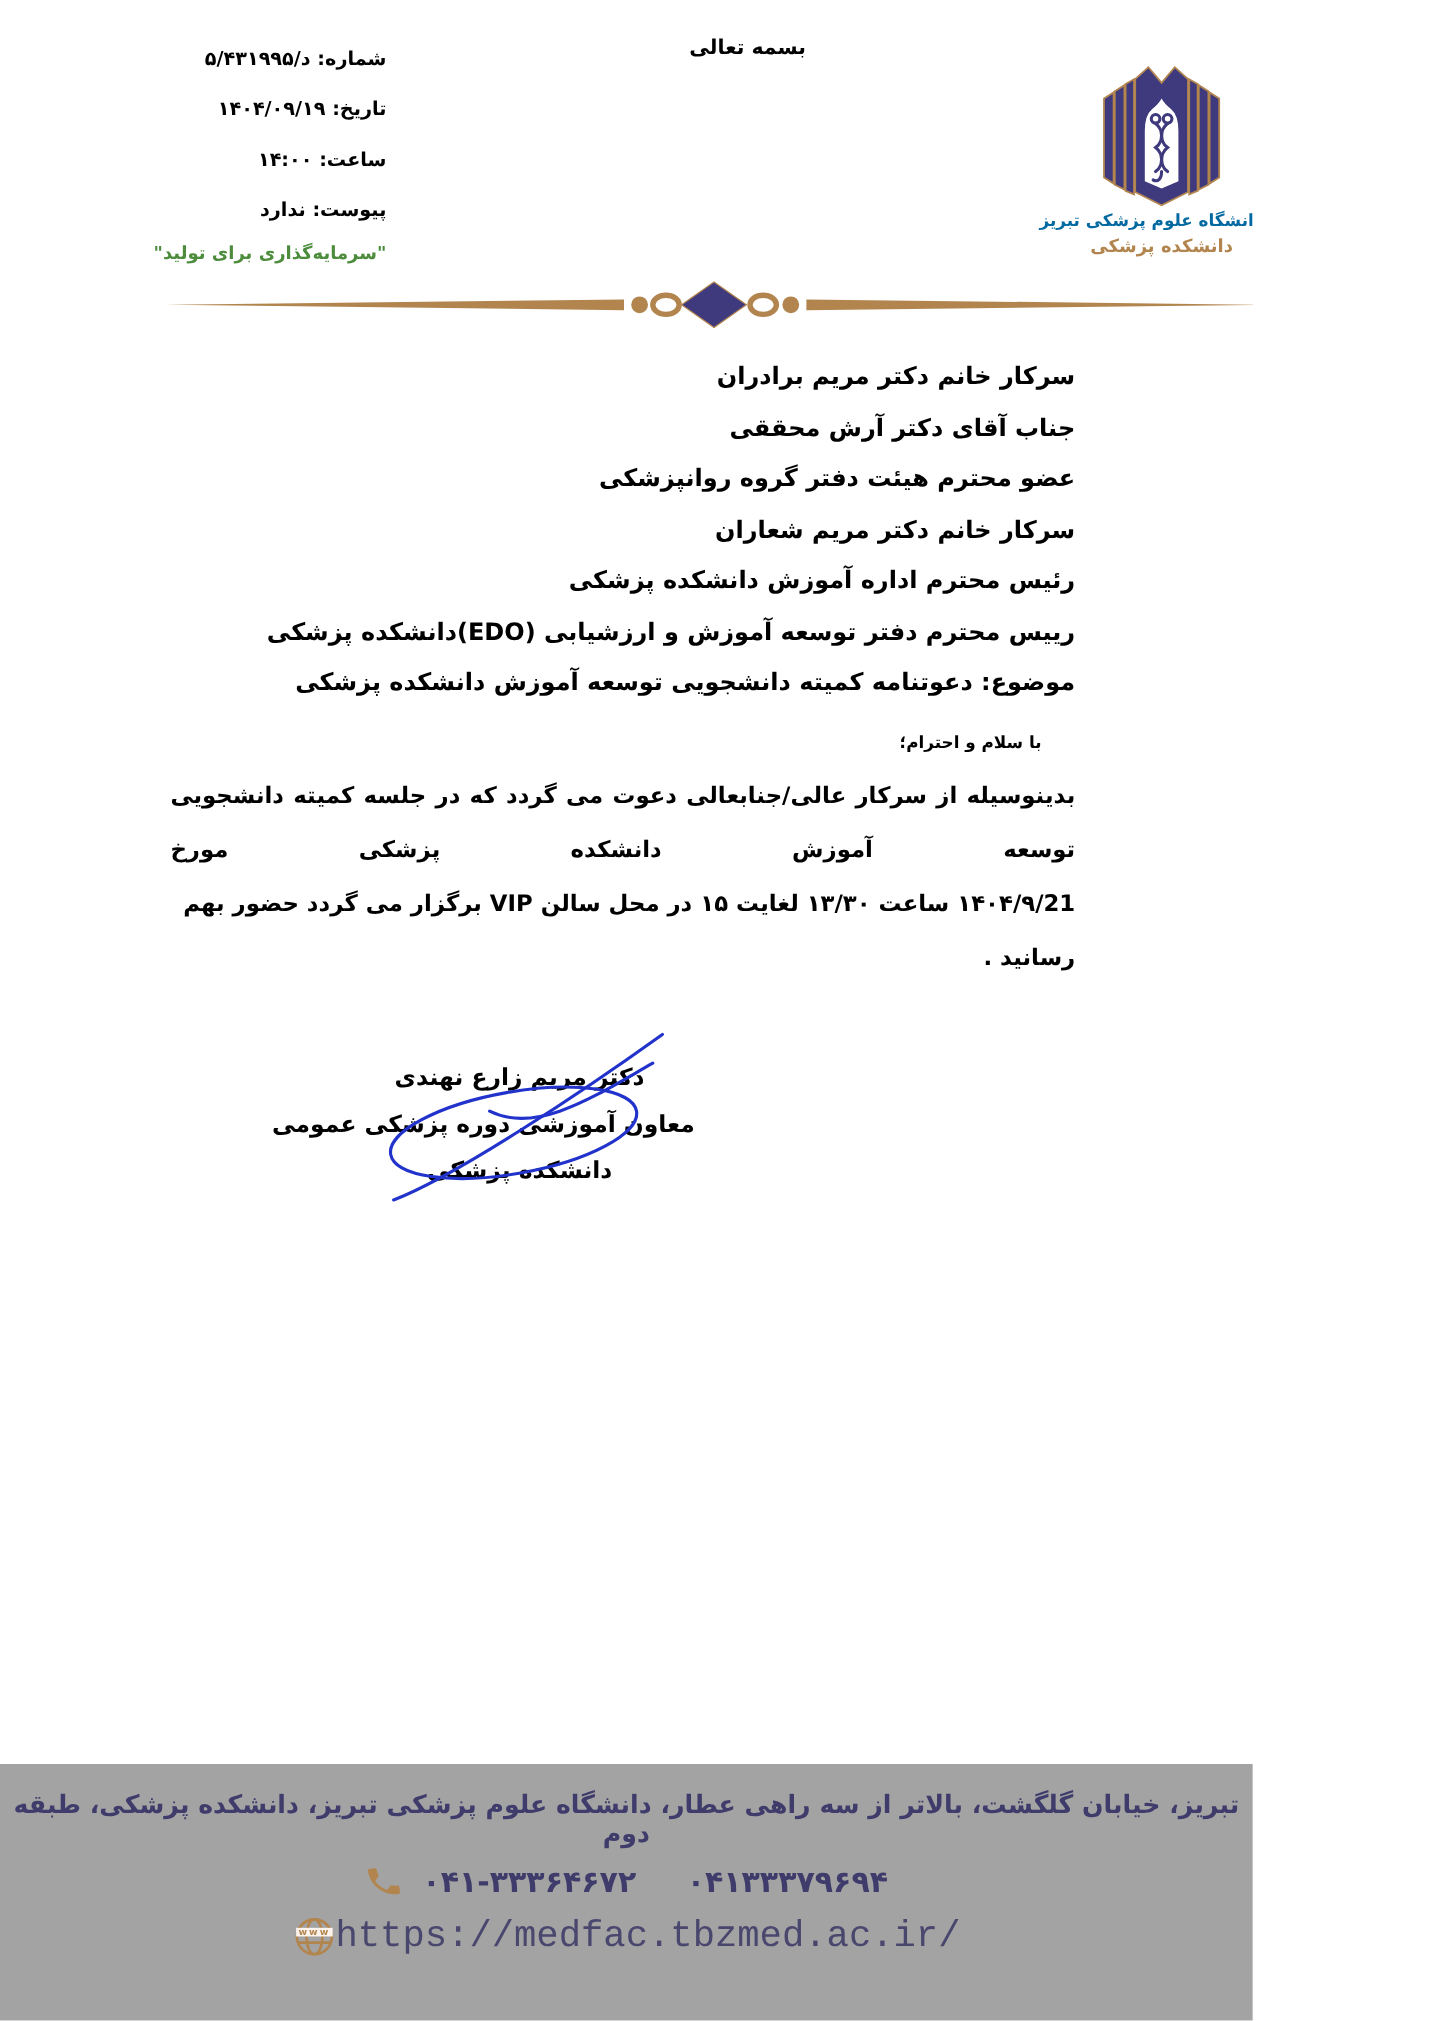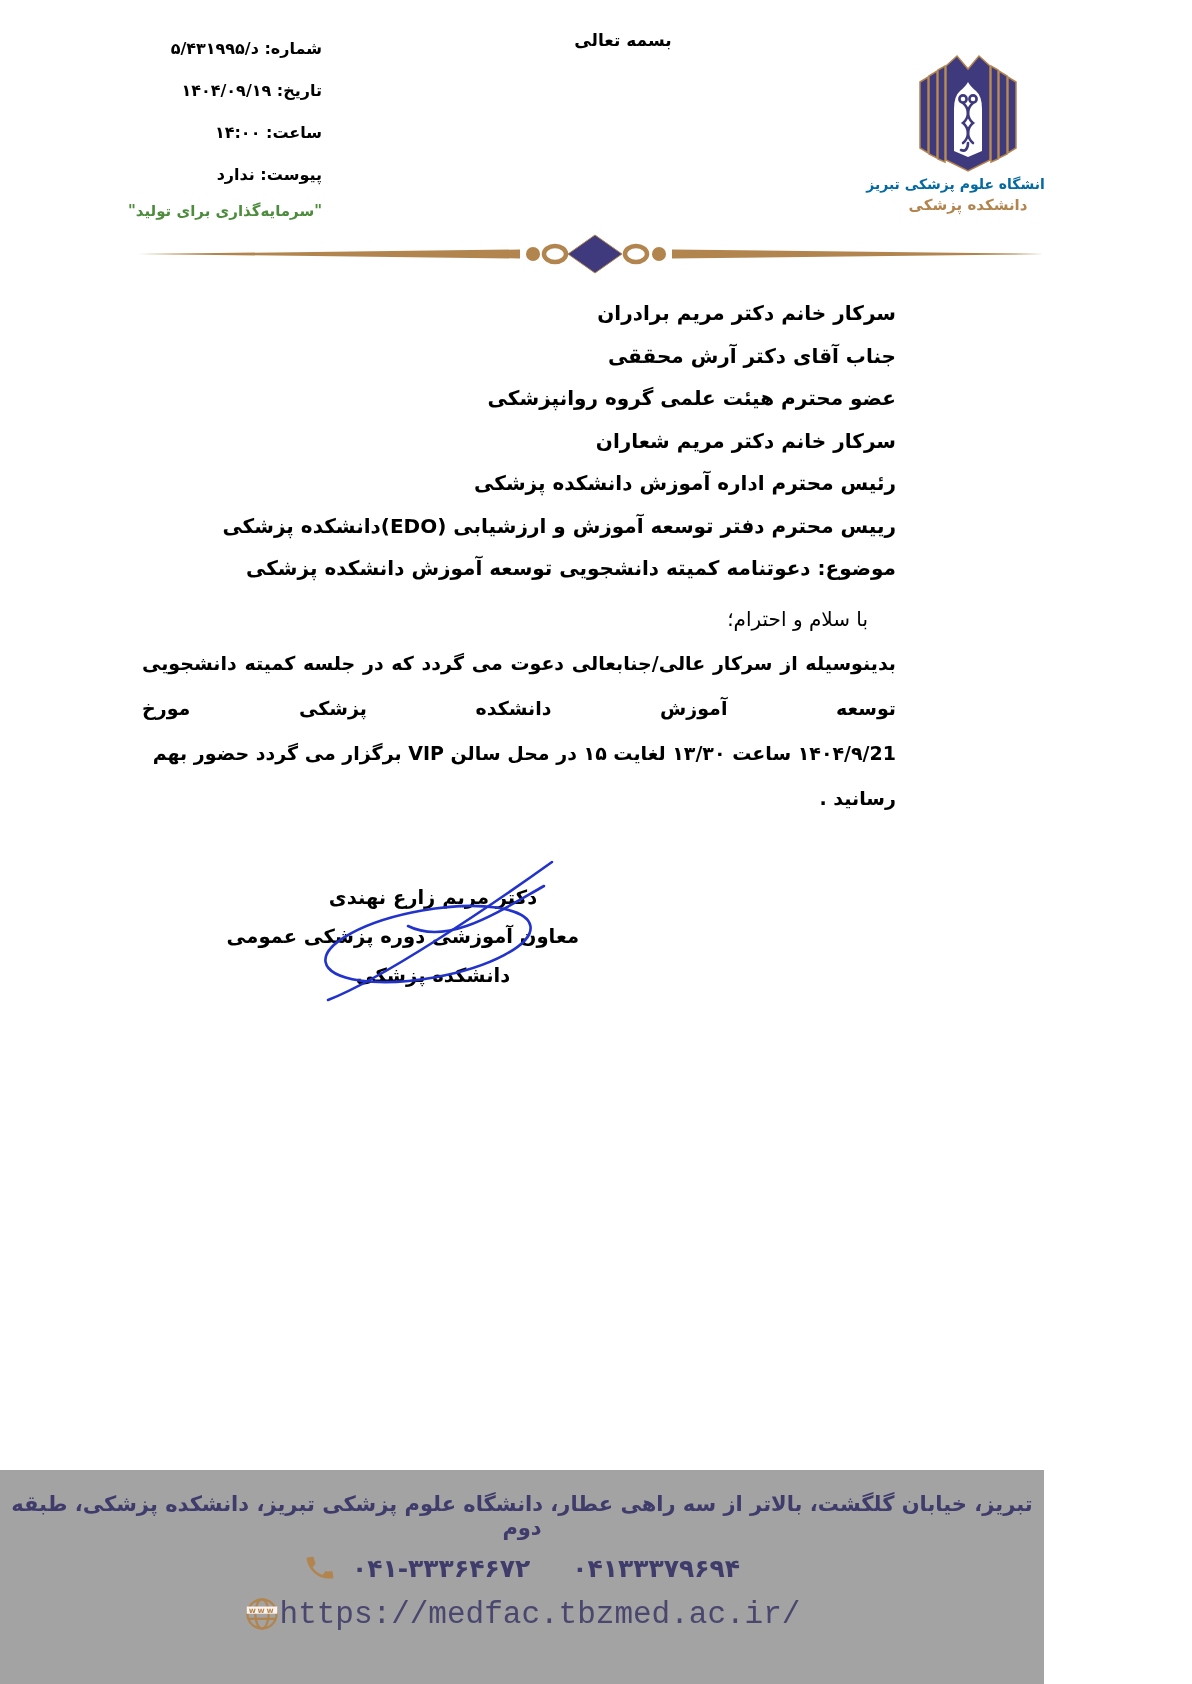--- a/index.html
+++ b/index.html
@@ -21,21 +21,21 @@
   .logo{position:absolute;top:54px;left:884px;width:168px;text-align:center;}
   .logo svg{display:block;margin:0 auto;}
   .logo-caption1{font-size:14px;font-weight:700;color:#0369a1;margin-top:4px;white-space:nowrap;direction:rtl;}
   .logo-caption2{font-size:15px;font-weight:700;color:#b2854f;margin-top:4px;white-space:nowrap;direction:rtl;}
 
   .divider{position:absolute;top:234px;left:136px;}
 
   
   .body-block{position:absolute;top:292px;left:142px;right:148px;direction:rtl;text-align:right;}
   .recipient,.subject{font-size:20px;font-weight:700;line-height:42.5px;}
-  .salutation{font-size:20px;font-weight:400;line-height:43px;margin-top:8px;padding-right:28px;}
+  .salutation{font-size:14px;font-weight:700;line-height:43px;margin-top:8px;padding-right:28px;}
   .para1{font-size:19px;font-weight:700;line-height:45px;text-align:justify;text-align-last:justify;}
   .para2{font-size:19px;font-weight:700;line-height:45px;text-align:right;}
 
   
   .signature-block{position:absolute;top:878px;left:287px;width:292px;text-align:center;direction:rtl;}
   .signature-block div{font-size:19.5px;font-weight:700;line-height:39px;white-space:nowrap;}
   .signature-svg{position:absolute;top:852px;left:300px;}
 
   
   .footer{position:absolute;left:0;right:0;top:1470px;bottom:0;background:#a3a3a3;
@@ -111,21 +111,21 @@
     <ellipse cx="419" cy="20" rx="11" ry="8" fill="none" stroke="#b2854f" stroke-width="4.5"></ellipse>
     <polygon points="459,1 486,20 459,39 432,20" fill="#3e3a7d" stroke="#b2854f" stroke-width="1"></polygon>
     <ellipse cx="500" cy="20" rx="11" ry="8" fill="none" stroke="#b2854f" stroke-width="4.5"></ellipse>
     <circle cx="523" cy="20" r="7" fill="#b2854f"></circle>
     <path d="M918 20 L536 15.5 L536 24.5 Z" fill="#b2854f"></path>
   </svg>
 
   <div class="body-block">
     <div class="recipient">سرکار خانم دکتر مریم برادران</div>
     <div class="recipient">جناب آقای دکتر آرش محققی</div>
-    <div class="recipient">عضو محترم هیئت علمی گروه روانپزشکی</div>
+    <div class="recipient">عضو محترم هیئت دفتر گروه روانپزشکی</div>
     <div class="recipient">سرکار خانم دکتر مریم شعاران</div>
     <div class="recipient">رئیس محترم اداره آموزش دانشکده پزشکی</div>
     <div class="recipient">رییس محترم دفتر توسعه آموزش و ارزشیابی (EDO)دانشکده پزشکی</div>
     <div class="subject">موضوع: دعوتنامه کمیته دانشجویی توسعه آموزش دانشکده پزشکی</div>
     <div class="salutation">با سلام و احترام؛</div>
     <div class="para1">بدینوسیله از سرکار عالی/جنابعالی دعوت می گردد که در جلسه کمیته دانشجویی توسعه آموزش دانشکده پزشکی مورخ</div>
     <div class="para2">۱۴۰۴/۹/21 ساعت ۱۳/۳۰ لغایت ۱۵ در محل سالن VIP برگزار می گردد حضور بهم رسانید .</div>
   </div>
 
   <div class="signature-block">

